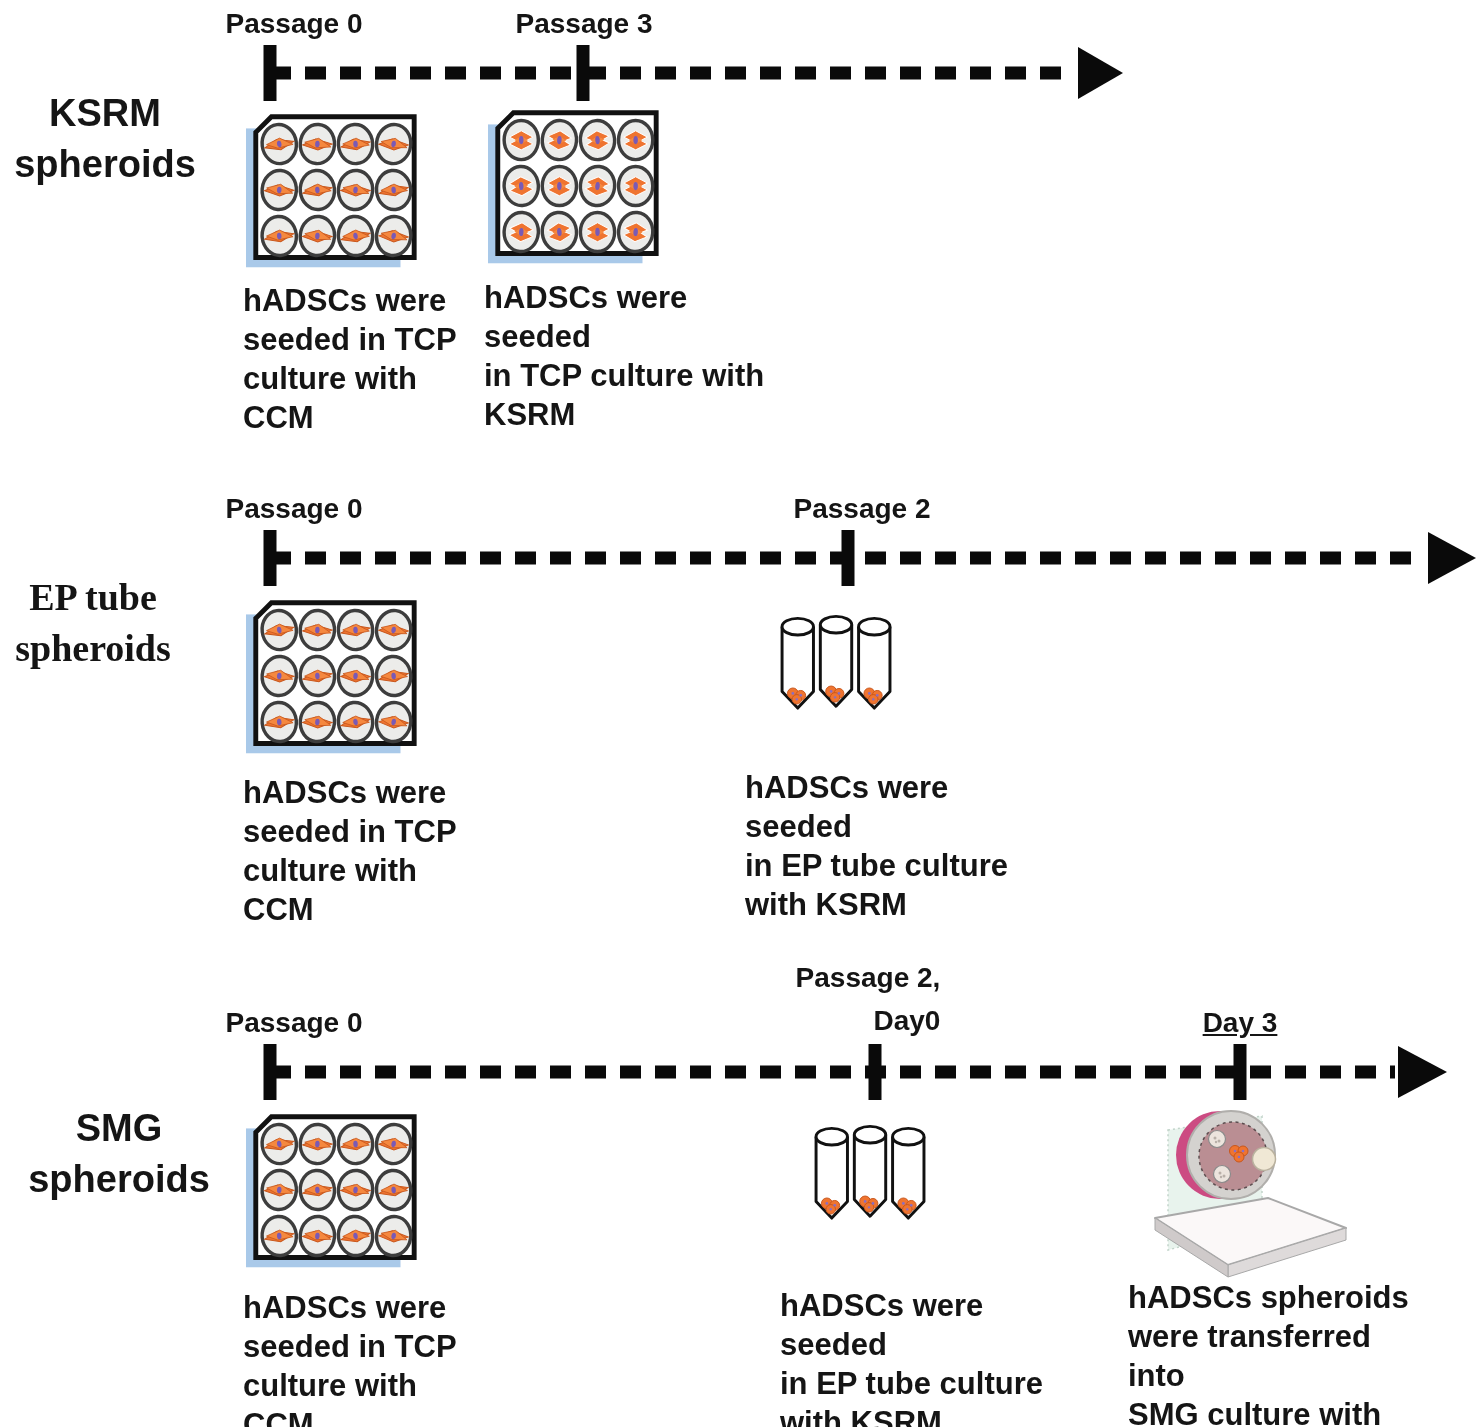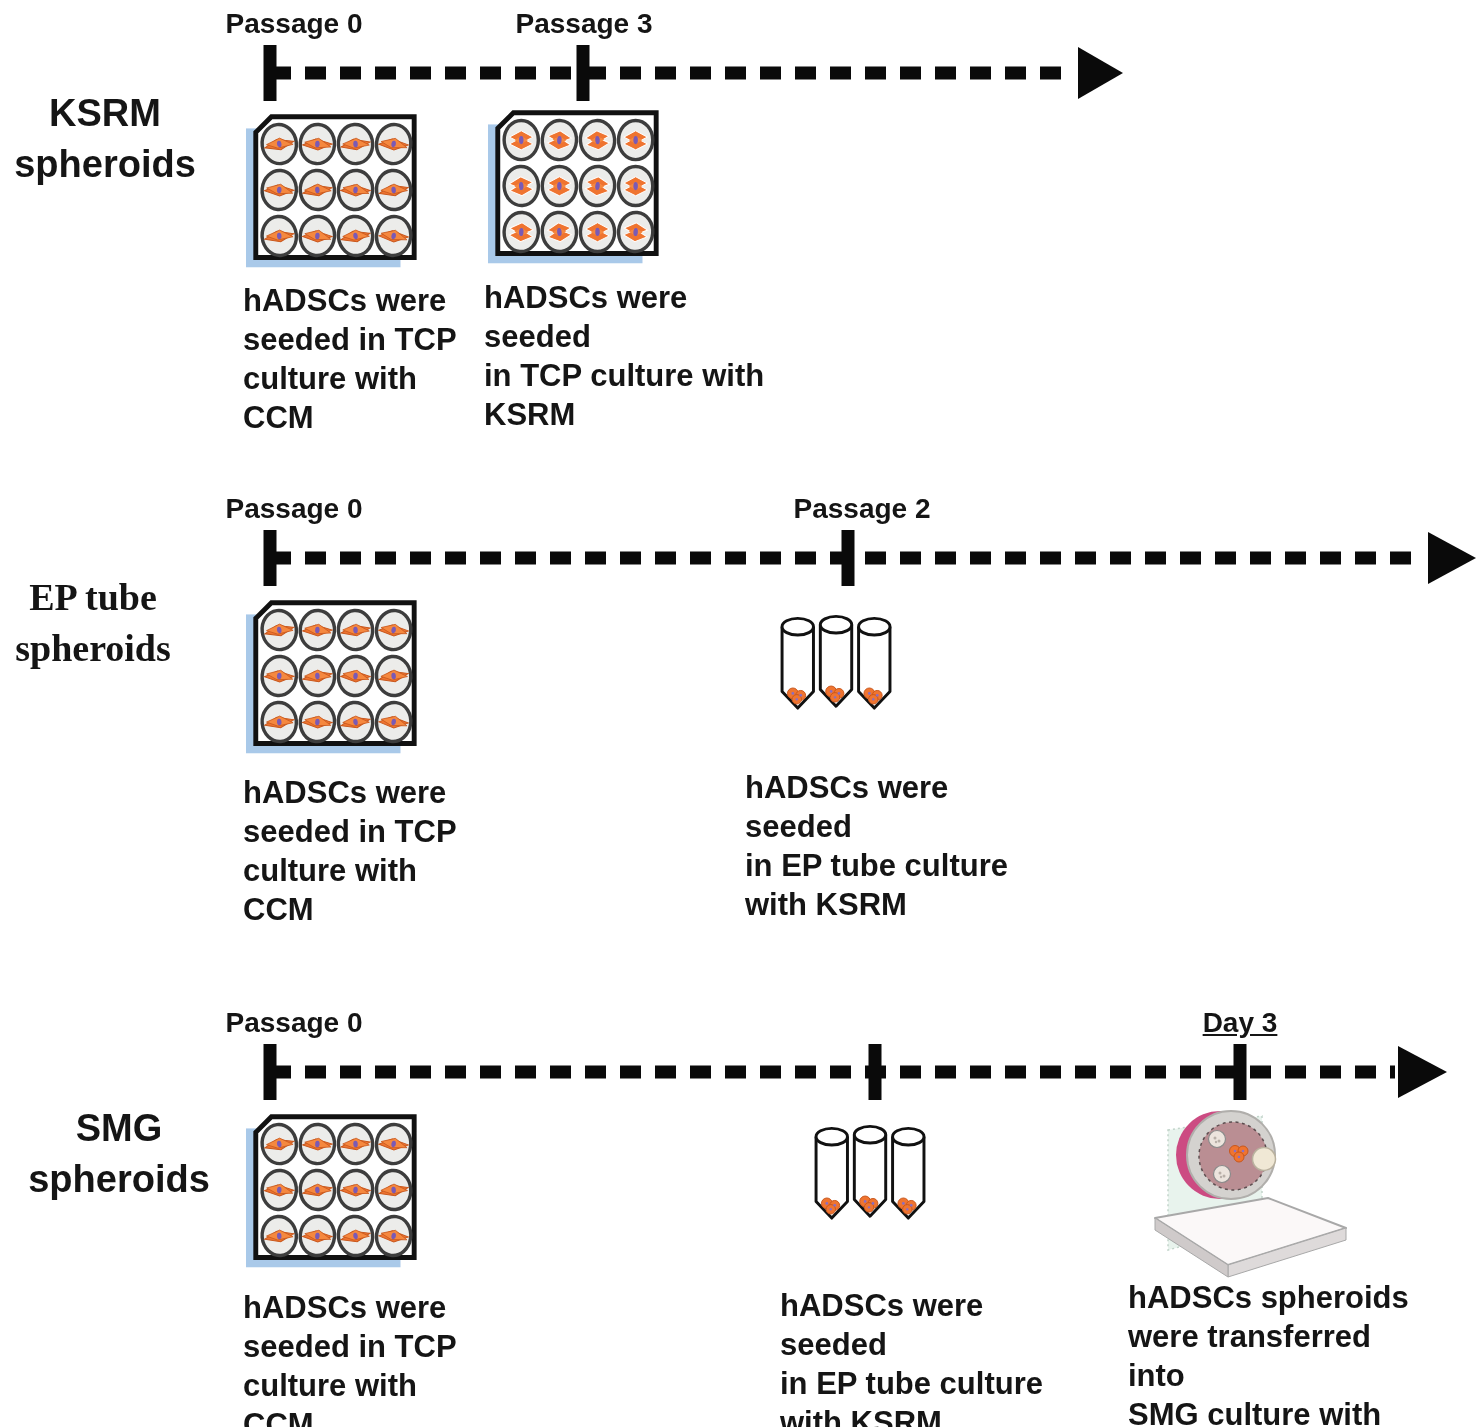--- a/index.html
+++ b/index.html
@@ -181,20 +181,22 @@
 
   <svg class="abs" style="left:0;top:1032px;" width="1484" height="80" viewBox="0 0 1484 80">
     <line x1="270" y1="40" x2="1395" y2="40" stroke="#0a0a0a" stroke-width="13" stroke-dasharray="21 14"></line>
     <rect x="263.5" y="12" width="13" height="56" fill="#0a0a0a"></rect>
     <rect x="868.5" y="12" width="13" height="56" fill="#0a0a0a"></rect>
     <rect x="1233.5" y="12" width="13" height="56" fill="#0a0a0a"></rect>
     <polygon points="1398,14 1398,66 1447,40" fill="#0a0a0a"></polygon>
   </svg>
 
   <div class="abs milestone" style="left:294px;top:1001px;">Passage 0</div>
+  <div class="abs milestone" style="left:868px;top:956px;">Passage 2,
+Day0</div>
   <div class="abs milestone" style="left:1240px;top:1001px;text-decoration:underline;">Day 3</div>
 
   <svg class="abs" style="left:246px;top:1112px;" width="176" height="158" viewBox="0 0 180 160">
       <use href="#plate-spindle"></use>
     </svg>
   <svg class="abs" style="left:812px;top:1121px;" width="118" height="103" viewBox="0 0 120 105">
       <use href="#tubes3"></use>
     </svg>
   <svg class="abs" style="left:1150px;top:1100px;" width="200" height="180" viewBox="0 0 200 180">
       <use href="#smg-device"></use>

